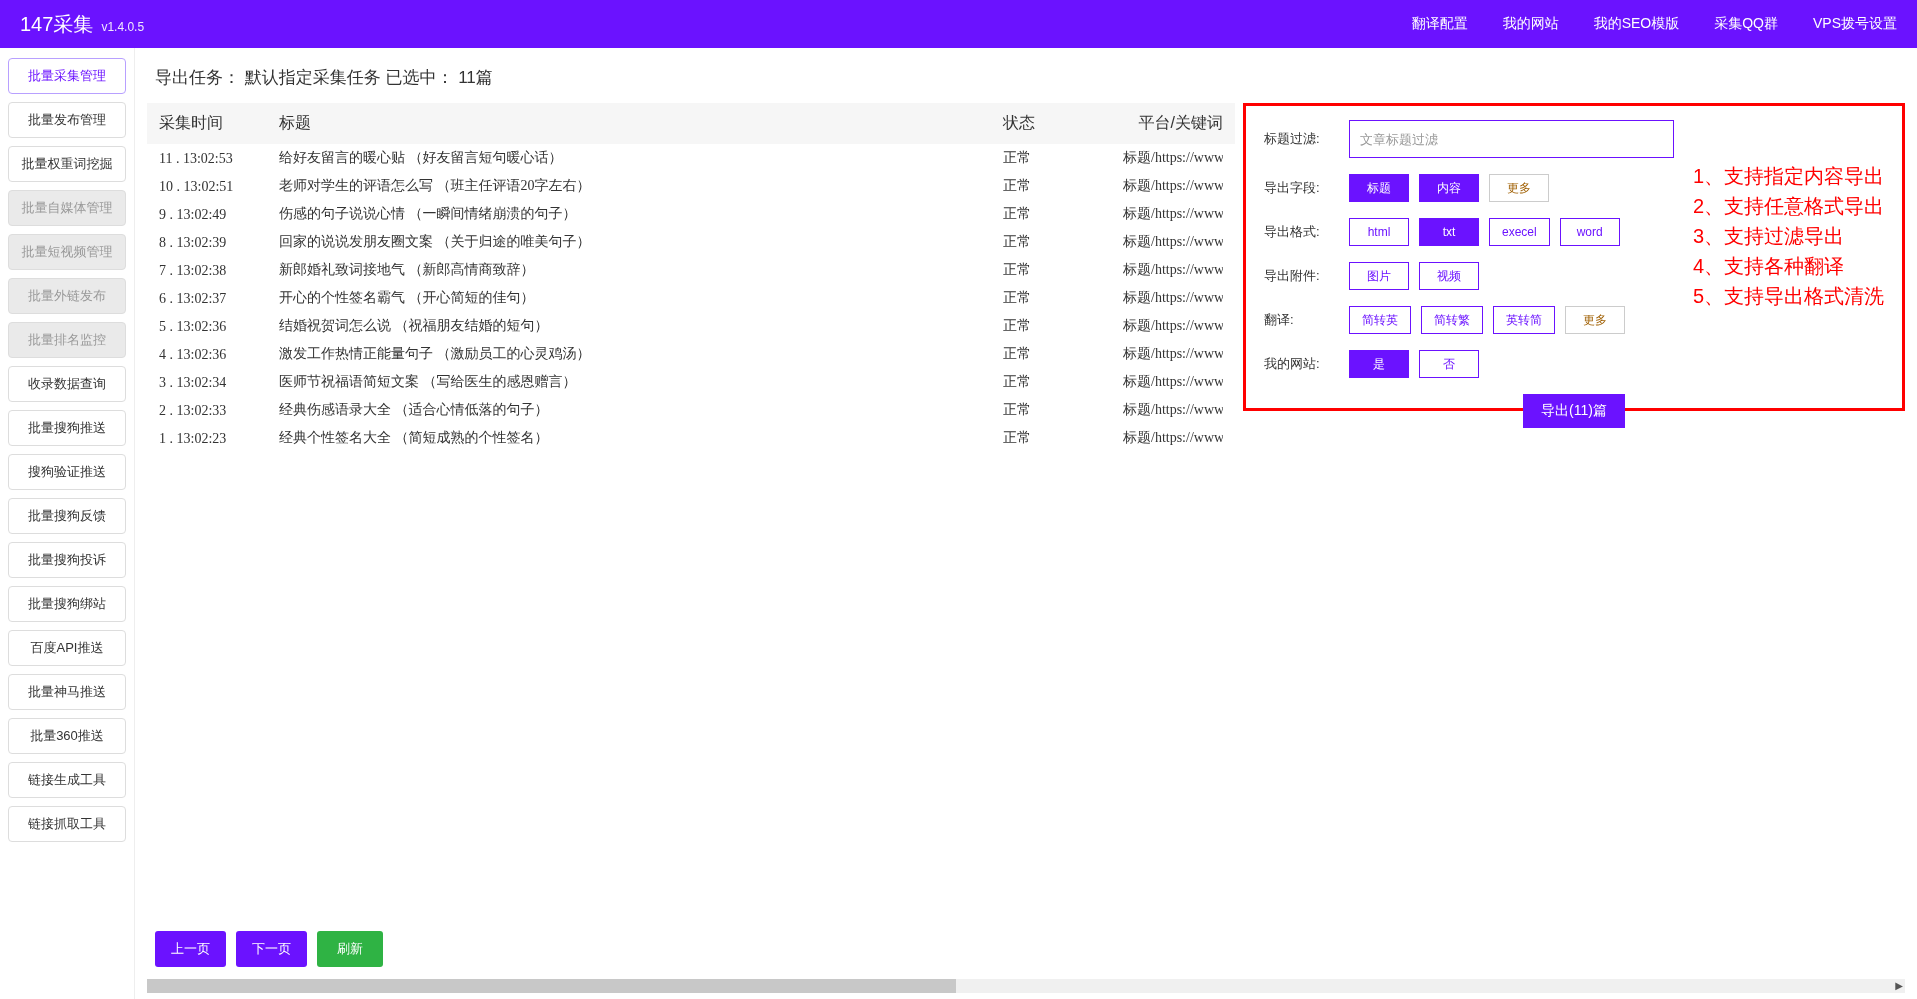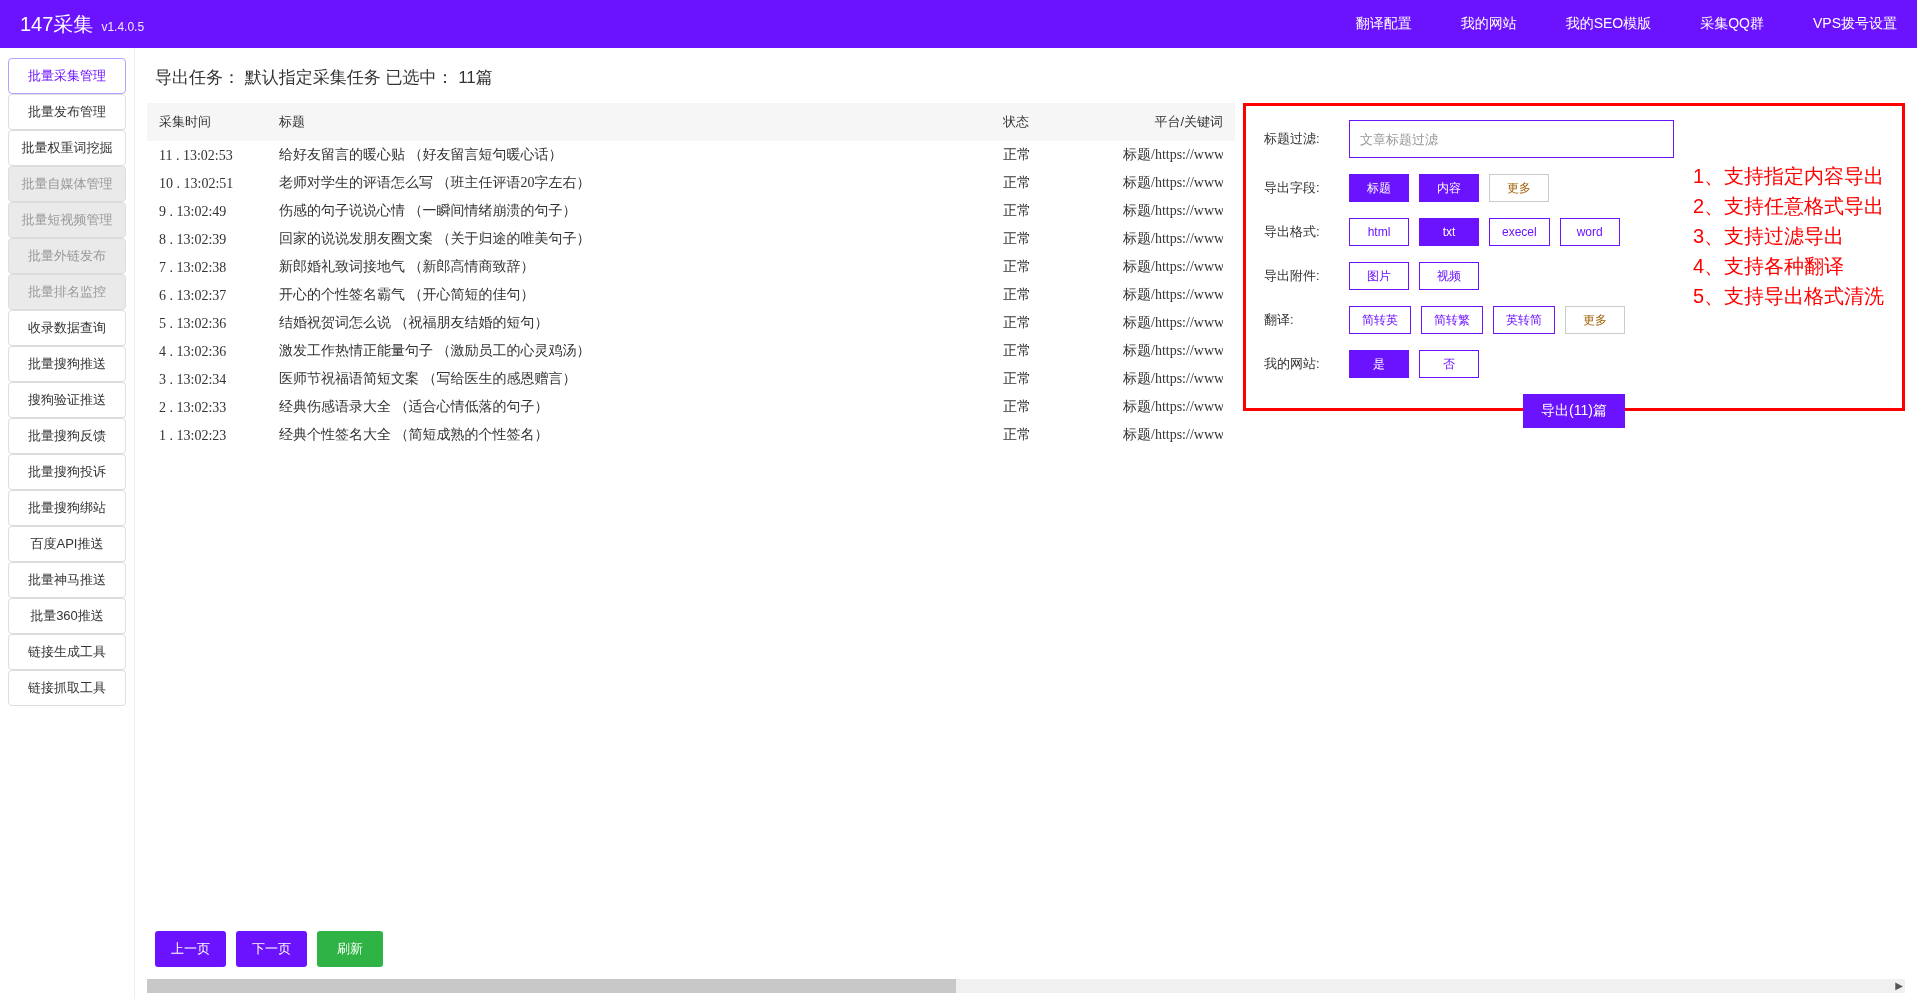--- a/index.html
+++ b/index.html
@@ -10,54 +10,55 @@
       color: #fff;
       height: 48px;
       display: flex;
       align-items: center;
       padding: 0 20px;
       justify-content: space-between;
     }
     .header-left { display: flex; align-items: baseline; gap: 8px; }
     .header-title { font-size: 20px; font-weight: 500; }
     .header-version { font-size: 12px; opacity: 0.9; }
-    .header-nav { display: flex; gap: 49px; font-size: 14px; }
+    .header-nav { display: flex; gap: 35px; font-size: 14px; }
     .header-nav span { cursor: pointer; }
     
     .layout { display: flex; height: calc(100vh - 48px); }
     
     .sidebar {
       width: 135px;
       padding: 10px 8px;
       border-right: 1px solid #eee;
       overflow-y: auto;
     }
     .sidebar-item {
       border: 1px solid #ddd;
       border-radius: 4px;
       padding: 8px 6px;
+      margin-bottom: 8px;
       text-align: center;
       font-size: 13px;
       cursor: pointer;
       background: #fff;
     }
     .sidebar-item.active { color: #6b12ff; border-color: #b8a0ff; }
     .sidebar-item.disabled { background: #eaeaea; color: #999; border-color: #ddd; }
     
     .main { flex: 1; display: flex; flex-direction: column; overflow: hidden; }
     .task-title { font-size: 17px; padding: 18px 20px 14px; }
     
     .content-row { display: flex; flex: 1; overflow: hidden; padding: 0 12px; }
     
     .table-wrap { flex: 1; overflow: hidden; display: flex; flex-direction: column; }
     .table-head {
       display: flex;
       background: #f6f6f6;
       padding: 10px 12px;
-      font-size: 13px;
+      font-size: 16px;
       font-weight: 500;
       justify-content: flex-end;
     }
     .col-time { width: 120px; }
     .col-title { flex: 1; }
     .col-status { width: 120px; }
     .col-platform { width: 100px; text-align: right; }
     
     .table-body { flex: 1; overflow-y: auto; }
     .table-row {

